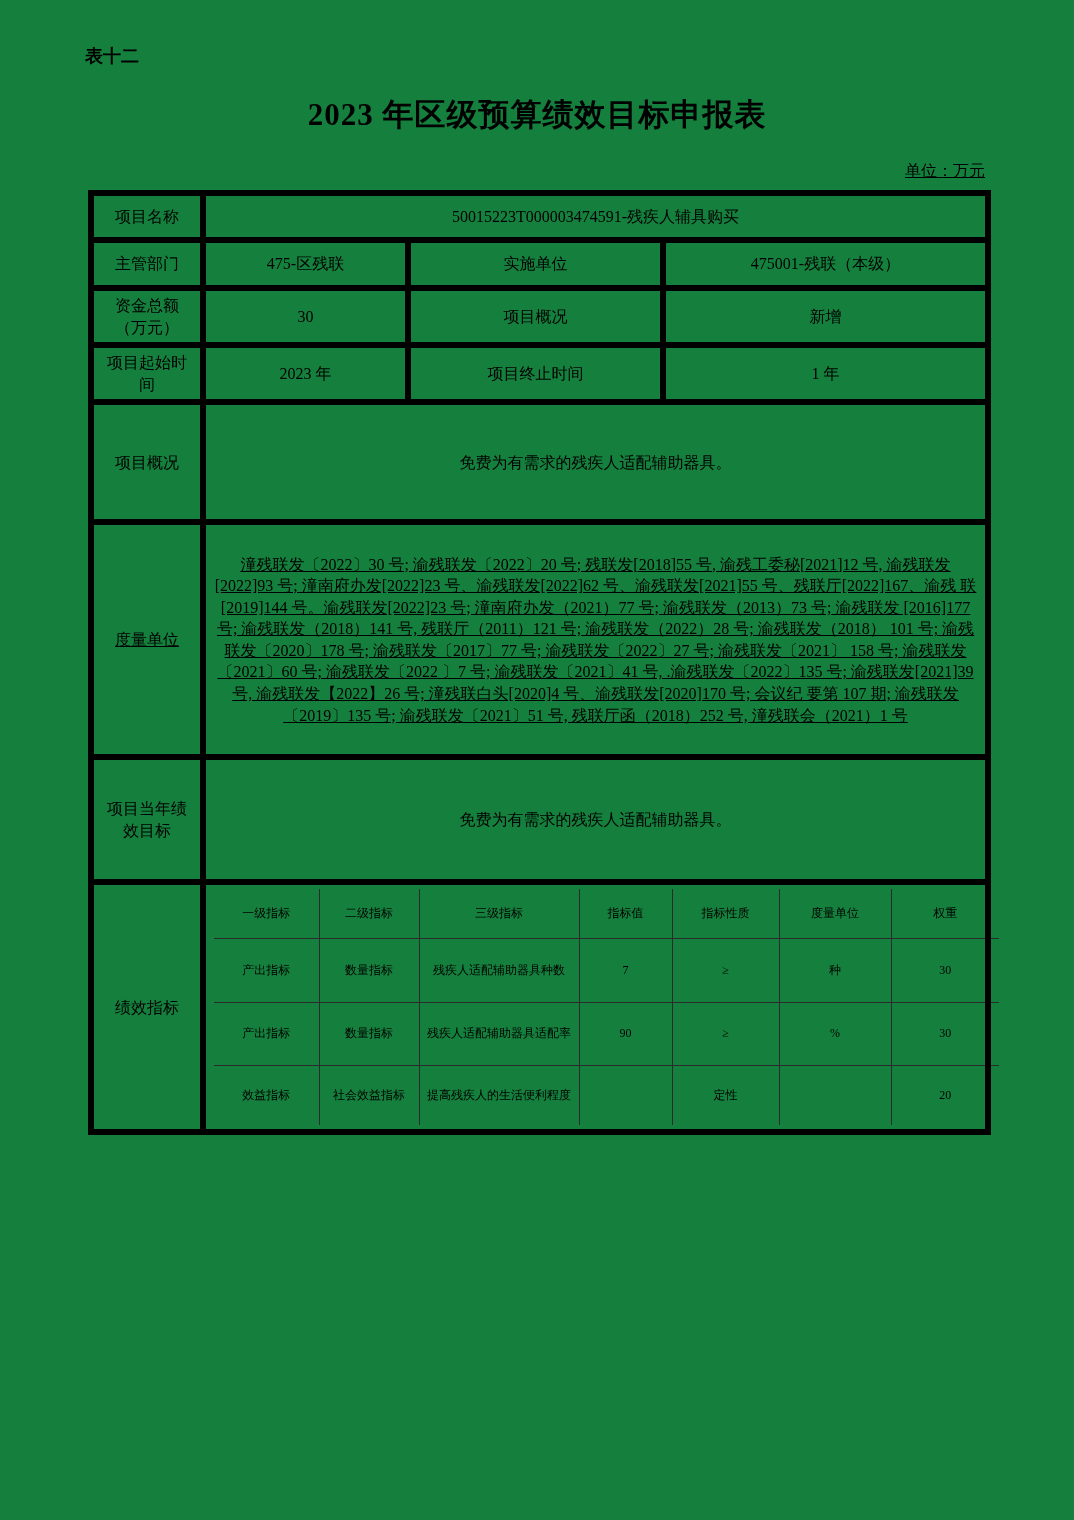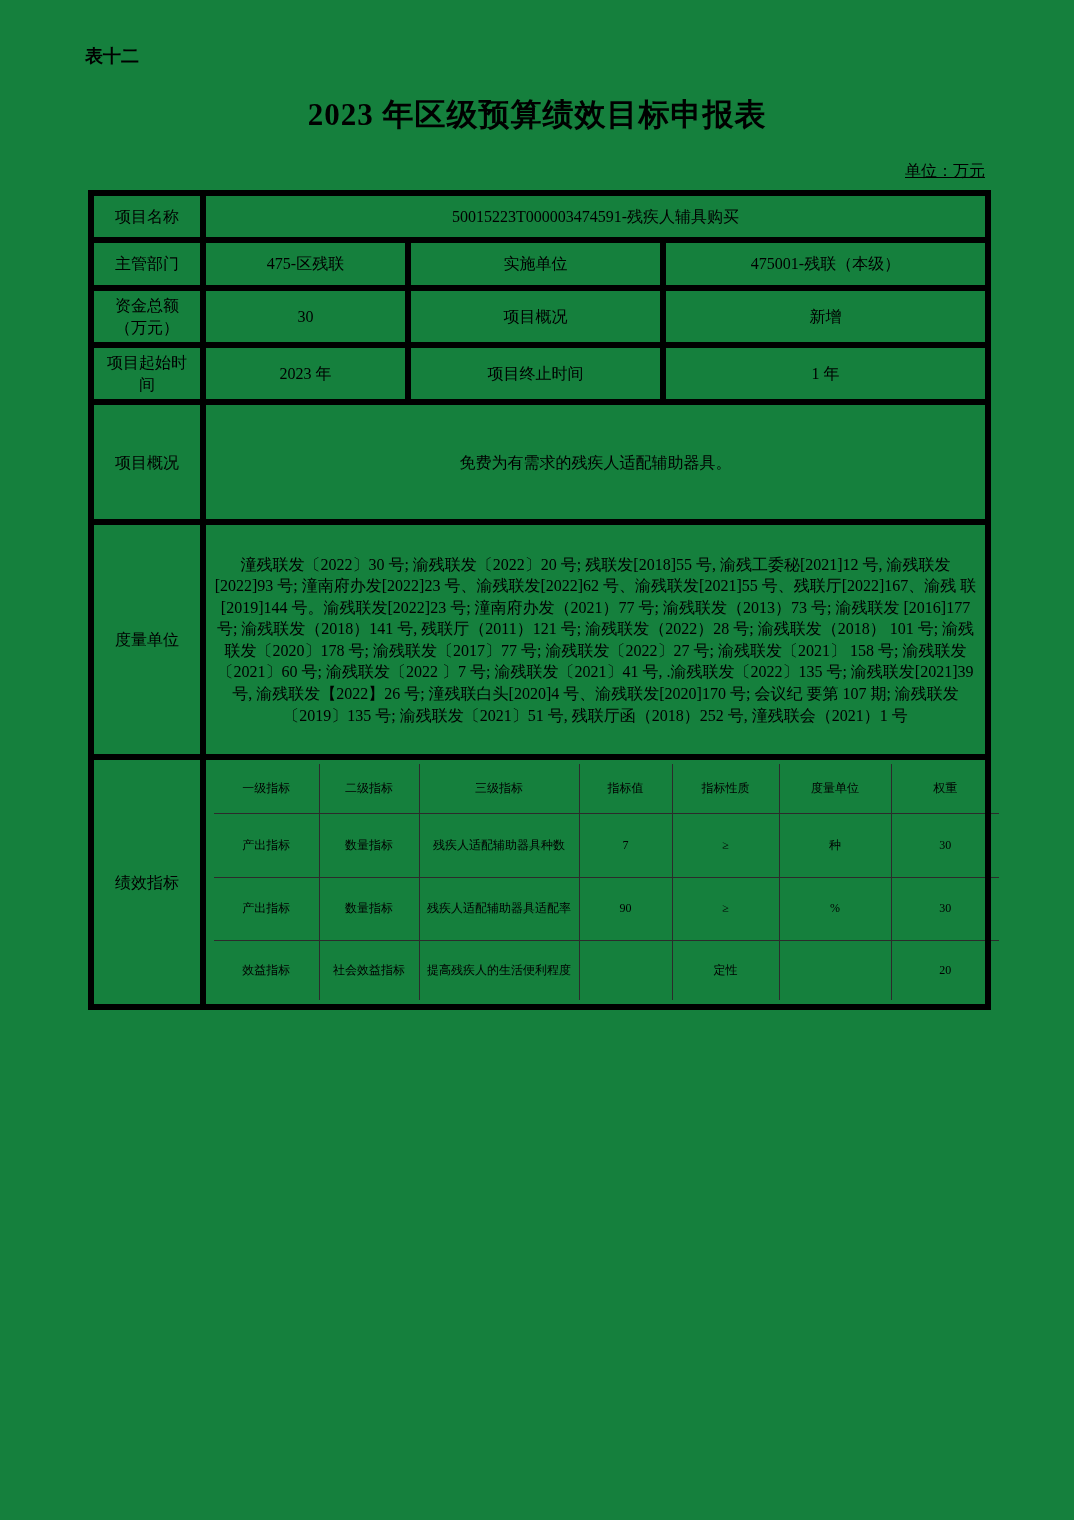--- a/index.html
+++ b/index.html
@@ -33,21 +33,21 @@
     border:6px solid #000000;
     font-size:16px; text-align:center; vertical-align:middle;
     padding:4px 8px; line-height:1.35;
     word-break:break-word;
   }
   tr.r1 > td { height:47px; }
   tr.r2 > td { height:48px; }
   tr.r3 > td { height:53px; }
   tr.r4 > td { height:47px; }
   tr.r5 > td { height:120px; }
-  tr.r6 > td { height:235px; }
+  tr.r6 > td { height:235px;text-decoration:underline; }
   tr.r7 > td { height:125px; }
 
   td.basis-cell {
     text-align:justify; font-size:15.5px; line-height:1.39;
     padding:10px 8px;
   }
 
   td.sub-wrap { padding:0; height:250px; }
   table.sub {
     border-collapse:collapse; width:100%; height:100%; table-layout:fixed;
@@ -107,20 +107,24 @@
         <td>1 年</td>
       </tr>
       <tr class="r5">
         <td>项目概况</td>
         <td colspan="3">免费为有需求的残疾人适配辅助器具。</td>
       </tr>
       <tr class="r6">
         <td>度量单位</td>
         <td colspan="3" class="basis-cell">潼残联发〔2022〕30 号; 渝残联发〔2022〕20 号; 残联发[2018]55 号, 渝残工委秘[2021]12 号, 渝残联发 [2022]93 号; 潼南府办发[2022]23 号、渝残联发[2022]62 号、渝残联发[2021]55 号、残联厅[2022]167、渝残 联[2019]144 号。渝残联发[2022]23 号; 潼南府办发（2021）77 号; 渝残联发（2013）73 号; 渝残联发 [2016]177 号; 渝残联发（2018）141 号, 残联厅（2011）121 号; 渝残联发（2022）28 号; 渝残联发（2018） 101 号; 渝残联发〔2020〕178 号; 渝残联发〔2017〕77 号; 渝残联发〔2022〕27 号; 渝残联发〔2021〕 158 号; 渝残联发〔2021〕60 号; 渝残联发〔2022 〕7 号; 渝残联发〔2021〕41 号, .渝残联发〔2022〕135 号; 渝残联发[2021]39 号, 渝残联发【2022】26 号; 潼残联白头[2020]4 号、渝残联发[2020]170 号; 会议纪 要第 107 期; 渝残联发〔2019〕135 号; 渝残联发〔2021〕51 号, 残联厅函（2018）252 号, 潼残联会（2021）1 号</td>
       </tr>
+      <tr class="r7">
+        <td>项目当年绩效目标</td>
+        <td colspan="3">免费为有需求的残疾人适配辅助器具。</td>
+      </tr>
       <tr>
         <td>绩效指标</td>
         <td colspan="3" class="sub-wrap">
           <table class="sub">
             <colgroup>
               <col style="width:105px">
                 <col style="width:100px">
                 <col style="width:160px">
                 <col style="width:93px">
                 <col style="width:107px">

